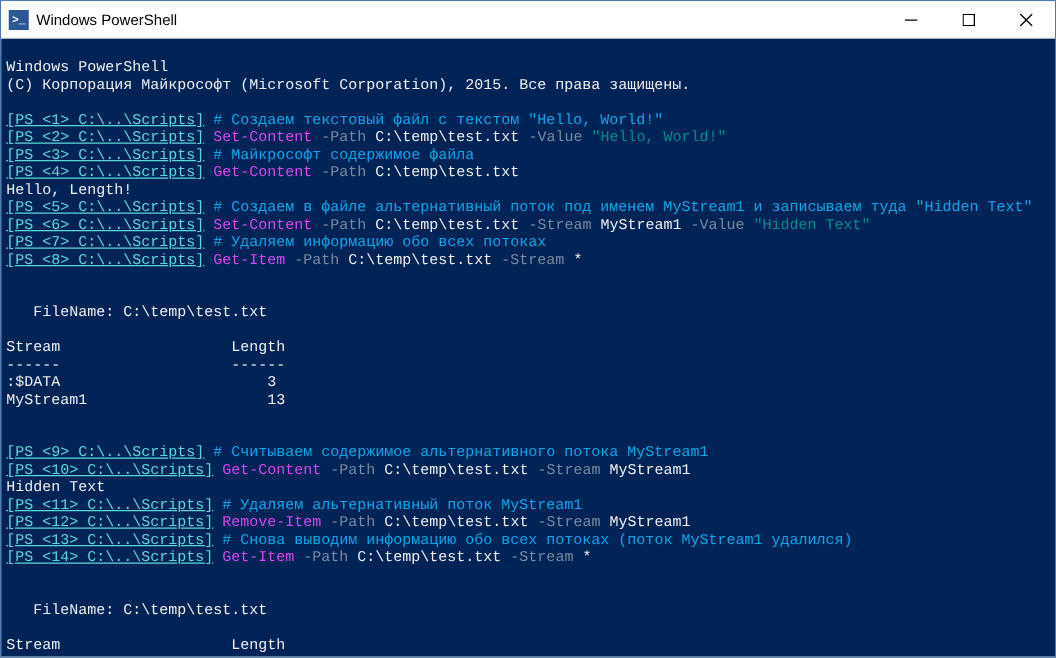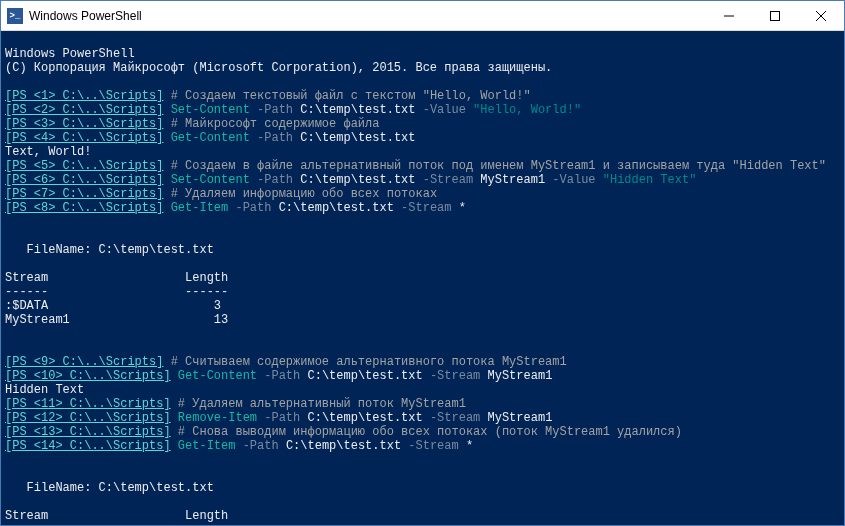--- a/index.html
+++ b/index.html
@@ -62,22 +62,22 @@
     background: #012456;
     color: #eeedf0;
     padding: 2px 4px;
     overflow: hidden;
     line-height: 14px;
     font-size: 12px;
     white-space: pre;
   }
   .c-white  { color: #eeedf0; }
   .c-cyan   { color: #5cd7d7; text-decoration: underline; }
-  .c-yellow { color: #14b8a6; }
-  .c-dgreen { color: #a3a3a3; }
+  .c-yellow { color: #d946ef; }
+  .c-dgreen { color: #0ea5e9; }
   .c-gray   { color: #7a8aa0; }
   .c-darkc  { color: #008b8b; }
 </style>
 </head>
 <body>
 
 <div class="window">
 
   <div class="titlebar">
     <div class="titlebar-icon">&gt;_</div>
@@ -103,21 +103,21 @@
   </div>
 
   <div class="terminal">
 <span class="c-white">Windows PowerShell</span>
 <span class="c-white">(C) Корпорация Майкрософт (Microsoft Corporation), 2015. Все права защищены.</span>
 
 <span class="c-cyan">[PS &lt;1&gt; C:\..\Scripts]</span> <span class="c-dgreen"># Создаем текстовый файл с текстом "Hello, World!"</span>
 <span class="c-cyan">[PS &lt;2&gt; C:\..\Scripts]</span> <span class="c-yellow">Set-Content</span><span class="c-gray"> -Path </span><span class="c-white">C:\temp\test.txt</span><span class="c-gray"> -Value </span><span class="c-darkc">"Hello, World!"</span>
 <span class="c-cyan">[PS &lt;3&gt; C:\..\Scripts]</span> <span class="c-dgreen"># Майкрософт содержимое файла</span>
 <span class="c-cyan">[PS &lt;4&gt; C:\..\Scripts]</span> <span class="c-yellow">Get-Content</span><span class="c-gray"> -Path </span><span class="c-white">C:\temp\test.txt</span>
-<span class="c-white">Text, World!</span>
+<span class="c-white">Hello, Length!</span>
 <span class="c-cyan">[PS &lt;5&gt; C:\..\Scripts]</span> <span class="c-dgreen"># Создаем в файле альтернативный поток под именем MyStream1 и записываем туда "Hidden Text"</span>
 <span class="c-cyan">[PS &lt;6&gt; C:\..\Scripts]</span> <span class="c-yellow">Set-Content</span><span class="c-gray"> -Path </span><span class="c-white">C:\temp\test.txt</span><span class="c-gray"> -Stream </span><span class="c-white">MyStream1</span><span class="c-gray"> -Value </span><span class="c-darkc">"Hidden Text"</span>
 <span class="c-cyan">[PS &lt;7&gt; C:\..\Scripts]</span> <span class="c-dgreen"># Удаляем информацию обо всех потоках</span>
 <span class="c-cyan">[PS &lt;8&gt; C:\..\Scripts]</span> <span class="c-yellow">Get-Item</span><span class="c-gray"> -Path </span><span class="c-white">C:\temp\test.txt</span><span class="c-gray"> -Stream </span><span class="c-white">*</span>
 
 
 <span class="c-white">   FileName: C:\temp\test.txt</span>
 
 <span class="c-white">Stream                   Length</span>
 <span class="c-white">------                   ------</span>

